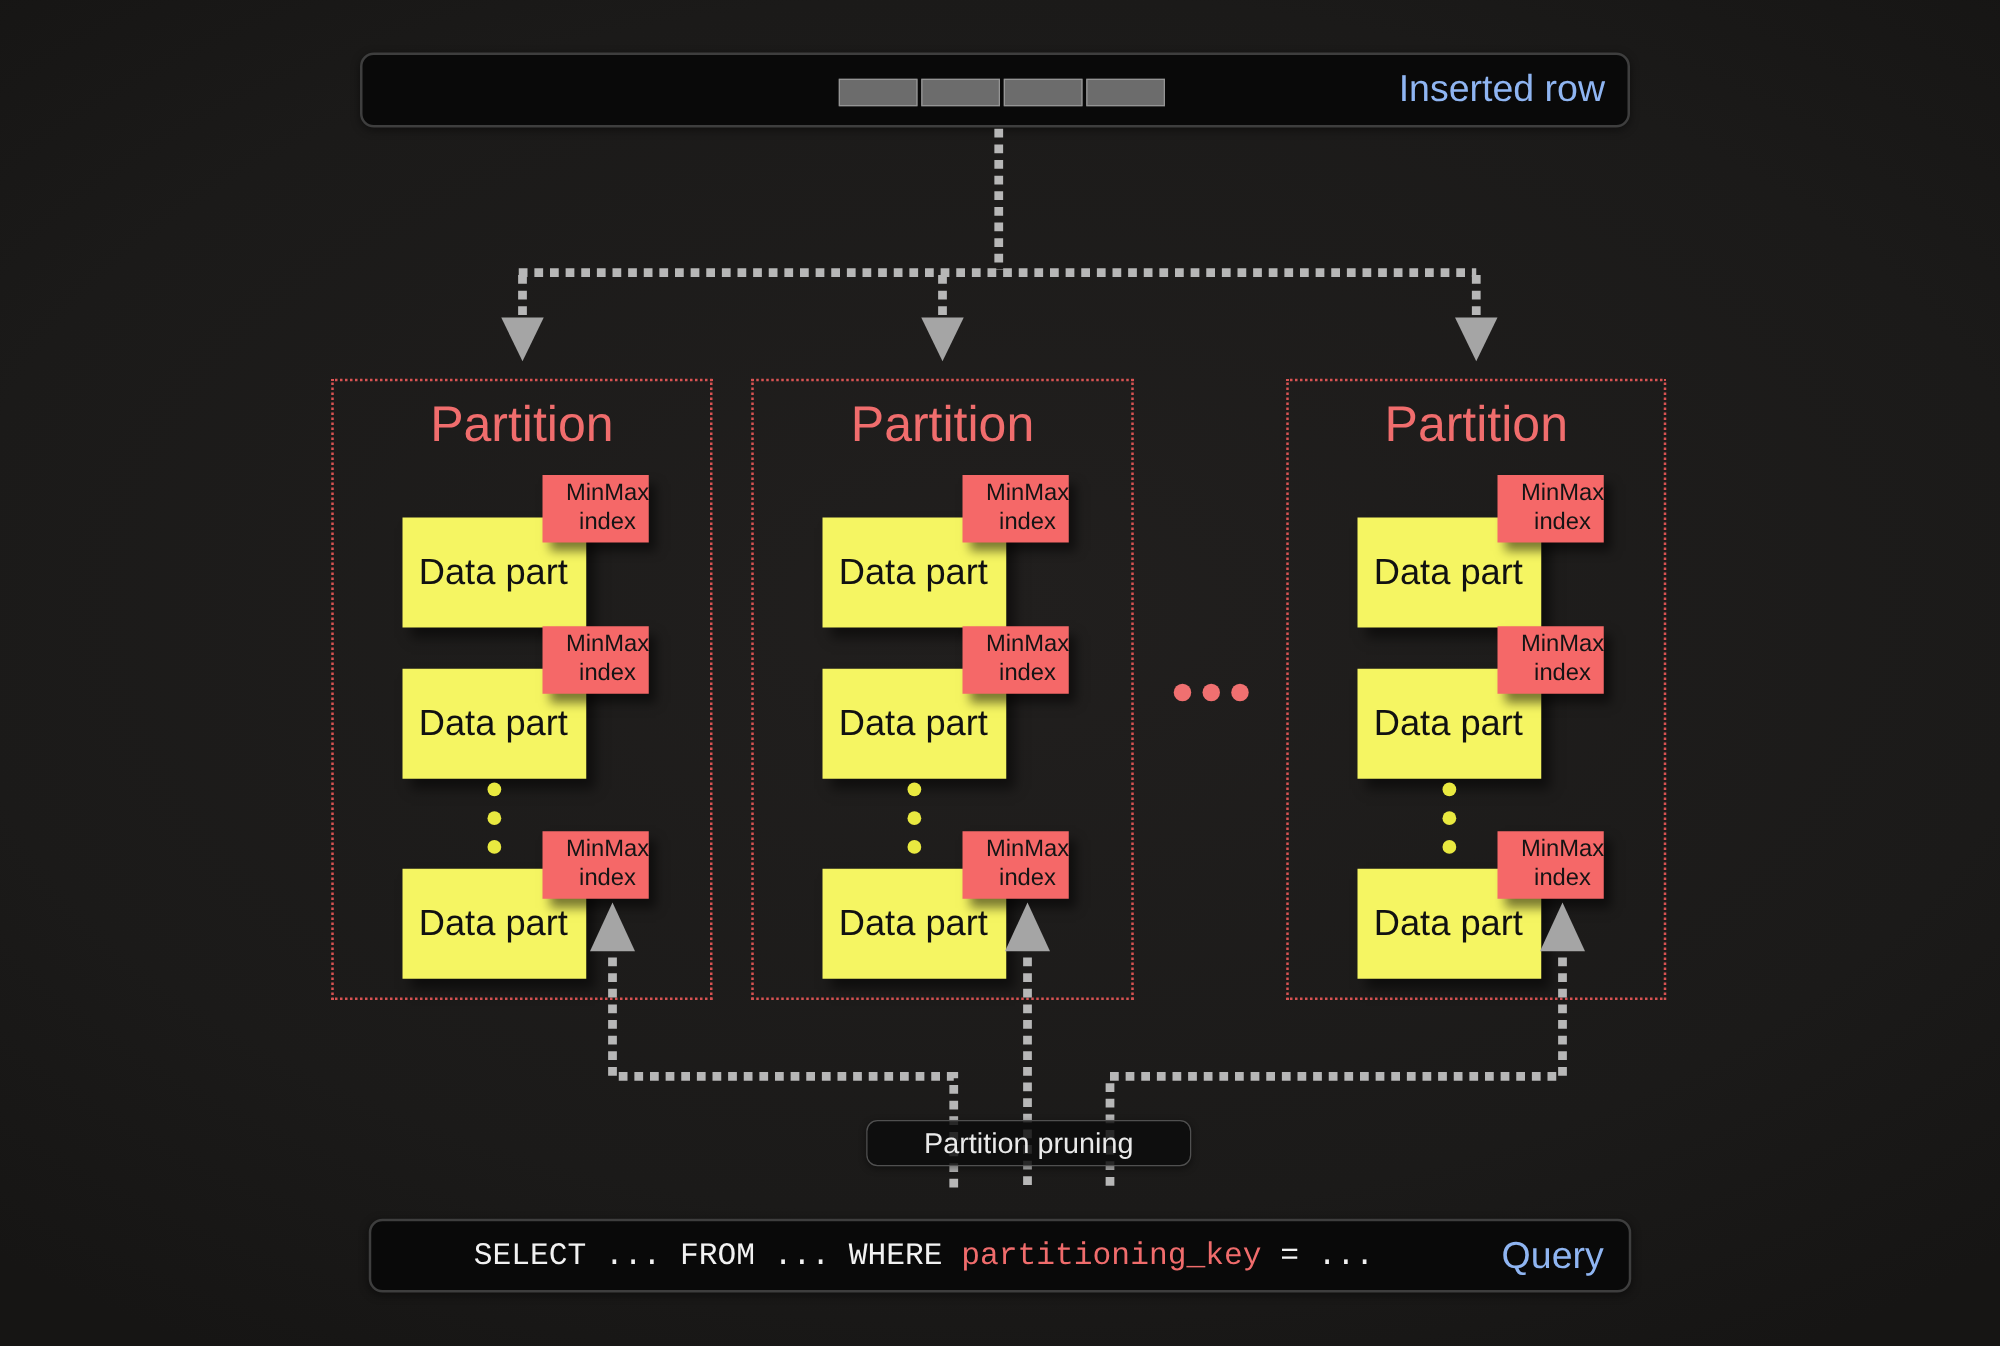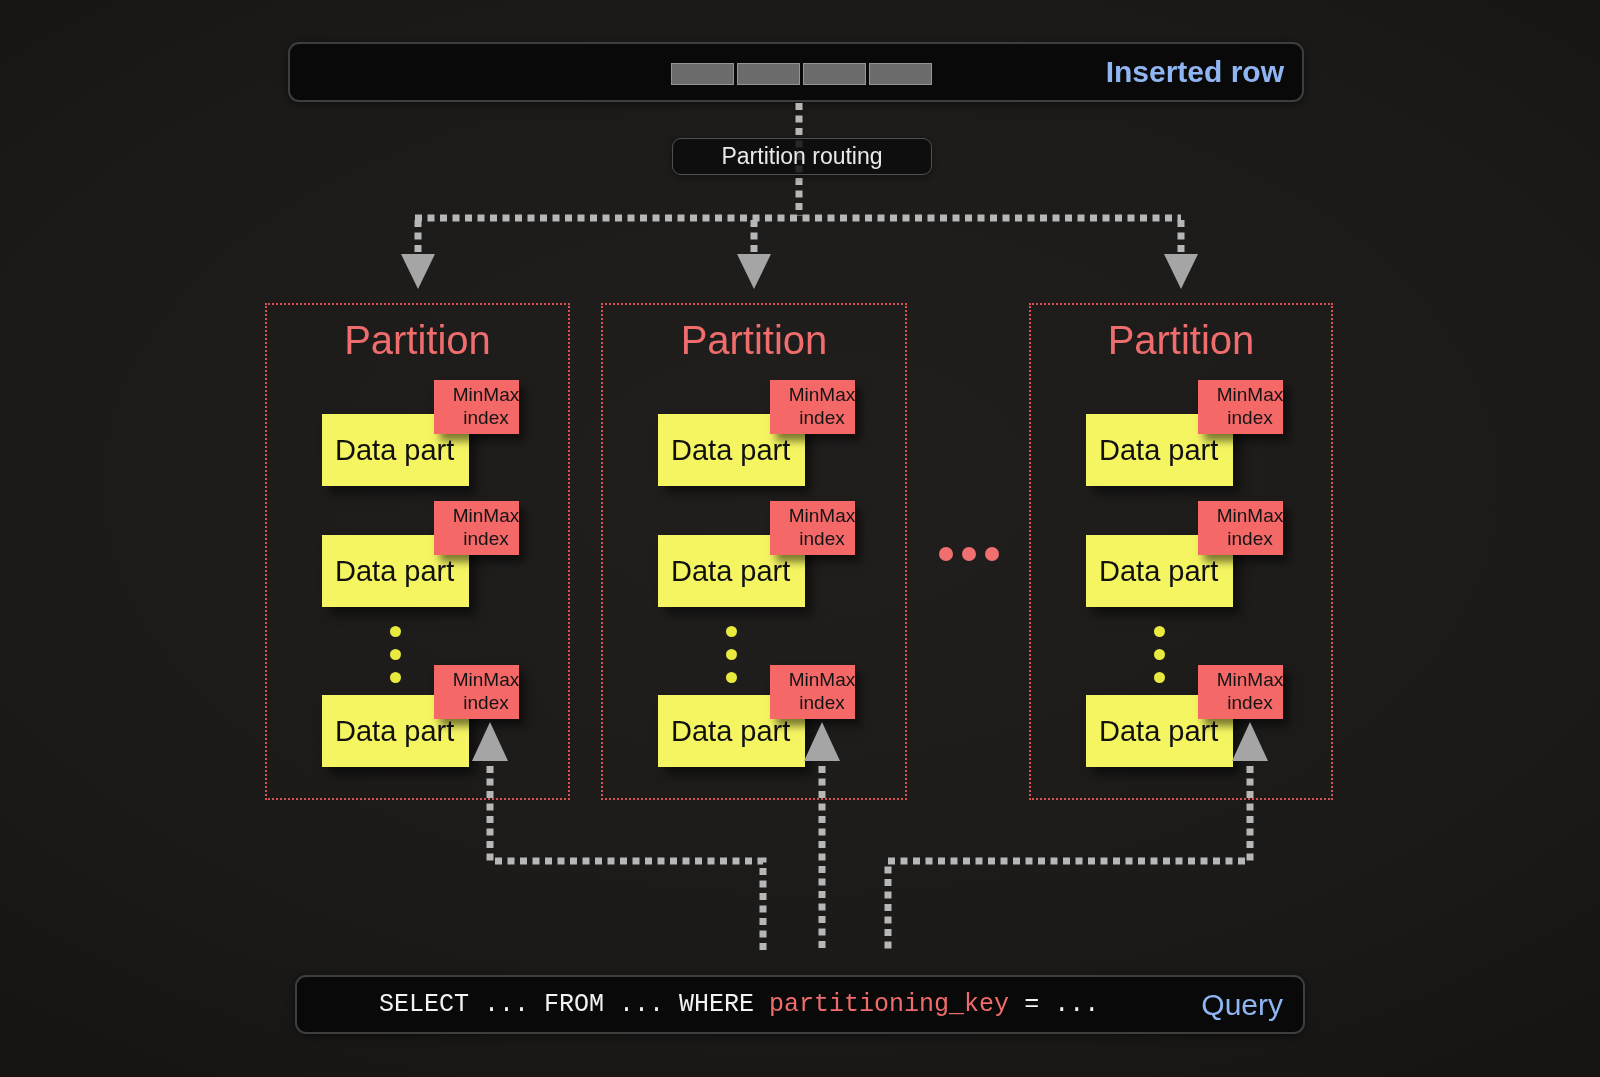--- a/index.html
+++ b/index.html
@@ -8,21 +8,21 @@
     background:radial-gradient(ellipse 1200px 700px at 50% 45%, #211f1e 0%, #1b1a19 70%, #161514 100%);
     font-family:"Liberation Sans", sans-serif;
   }
   .stage *{box-sizing:border-box;}
 
   
   .dark-box{
     position:absolute;background:#090909;border:2px solid #3e3e3e;border-radius:11px;
     box-shadow:0 2px 8px rgba(0,0,0,0.45);
   }
-  #inserted-row-box{left:288px;top:42px;width:1016px;height:60px;font-weight:bold;}
+  #inserted-row-box{left:288px;top:42px;width:1016px;height:60px;}
   #query-box{left:295px;top:975px;width:1010px;height:59px;display:flex;align-items:center;}
   .blue-label{color:#8fb5f2;font-size:30px;line-height:1;}
   #inserted-row-box .blue-label{position:absolute;right:18px;top:50%;transform:translateY(-50%);}
   #query-box .blue-label{position:absolute;right:20px;top:50%;transform:translateY(-50%);margin-left:40px;}
 
   .segments{position:absolute;left:381px;top:19px;width:261px;height:22px;display:flex;gap:3px;}
   .segments .cell{flex:1;background:#6c6c6c;border:1px solid #959595;}
 
   .query-text{
     padding-left:34px;font-family:"Liberation Mono", monospace;font-size:25px;color:#f2f2f2;
@@ -46,21 +46,21 @@
   
   .partition{position:absolute;top:303px;height:497px;border:2px dotted #d95353;z-index:2;}
   #partition-1{left:265px;width:305px;}
   #partition-2{left:601px;width:306px;}
   #partition-3{left:1029px;width:304px;}
   .partition-title{
     position:absolute;left:0;right:0;top:13px;text-align:center;
     color:#f06d6d;font-size:40px;
   }
   .data-part{
-    position:absolute;left:55px;width:147px;height:72px;background:#f5f562;
+    position:absolute;left:55px;width:147px;height:88px;background:#f5f562;
     display:flex;align-items:center;z-index:4;
     box-shadow:7px 8px 9px rgba(0,0,0,0.5);
   }
   .data-part span{padding-left:13px;color:#111;font-size:29px;}
   .minmax{
     position:absolute;left:167px;width:85px;height:54px;background:#f56868;
     display:flex;align-items:center;justify-content:center;text-align:center;z-index:5;
     color:#141414;font-size:19px;line-height:1.2;
     box-shadow:6px 7px 8px rgba(0,0,0,0.5);
     padding-left:19px;
@@ -106,21 +106,20 @@
   <div class="dark-box" id="inserted-row-box">
     <div class="segments">
       <div class="cell"></div>
       <div class="cell"></div>
       <div class="cell"></div>
       <div class="cell"></div>
     </div>
     <span class="blue-label">Inserted row</span>
   </div>
 
-  <div class="pill" id="routing-pill">Partition routing</div>
 
   <div class="partition" id="partition-1">
     <div class="partition-title">Partition</div>
     <div class="minmax mm1">MinMax index</div>
     <div class="data-part dp1">
         <span>Data part</span>
       </div>
     <div class="minmax mm2">MinMax index</div>
     <div class="data-part dp2">
         <span>Data part</span>
@@ -177,19 +176,20 @@
         <i></i>
         <i></i>
         <i></i>
       </div>
     <div class="minmax mm3">MinMax index</div>
     <div class="data-part dp3">
         <span>Data part</span>
       </div>
   </div>
 
+  <div class="pill" id="pruning-pill">Partition pruning</div>
 
   <div class="dark-box" id="query-box">
     <div class="query-text"><span>SELECT ... FROM ... WHERE </span><span class="key">partitioning_key</span><span> = ...</span></div>
     <span class="blue-label">Query</span>
   </div>
 
 </div>
 
 </body></html>

